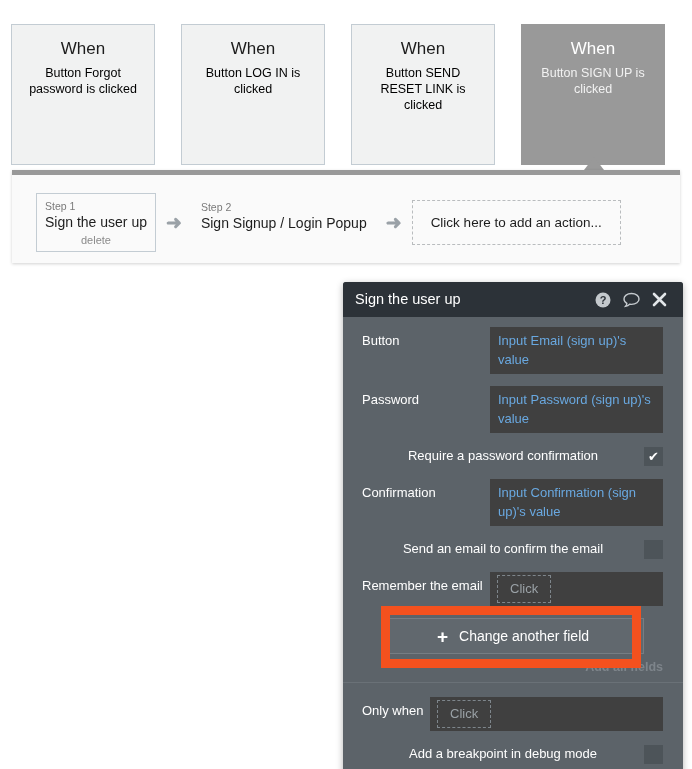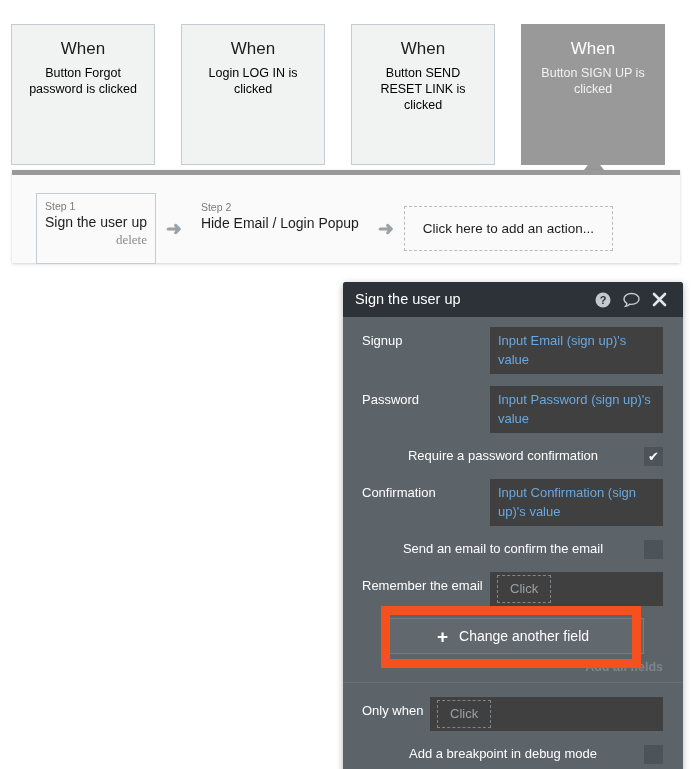--- a/index.html
+++ b/index.html
@@ -89,43 +89,42 @@
   #steps-row {
     position: absolute;
     left: 24px;
     top: 23px;
     display: flex;
     align-items: center;
   }
   .step-box {
     border: 1px solid #c3ccd3;
     box-sizing: border-box;
-    padding: 6px 8px 16px 8px;
+    padding: 6px 8px 4px 8px;
     min-width: 108px;
     background: transparent;
   }
   .step-box.borderless { border: 1px solid transparent; }
   .step-num {
     font-size: 10.5px;
     color: #7a7a7a;
     line-height: 13px;
   }
   .step-title {
     font-size: 14px;
     color: #1d1d1d;
     line-height: 19px;
     white-space: nowrap;
   }
   .step-delete {
-    font-size: 13px;
+    font-size: 11px;
     color: #8a8a8a;
-    text-align: right;
+    text-align: center;
     line-height: 14px;
     margin-top: 1px;
-    font-family: Liberation Serif, serif;
   }
   .step-spacer { height: 14px; }
   .step-arrow {
     color: #9aa1a7;
     font-size: 19px;
     margin: 0 10px;
     line-height: 1;
     font-weight: bold;
     display: inline-block;
   }
@@ -289,21 +288,21 @@
 
 <div id="events-row">
 
   <div class="event-card" id="card-0">
     <div class="when-word">When</div>
     <div class="when-desc">Button Forgot password is clicked</div>
   </div>
 
   <div class="event-card" id="card-1">
     <div class="when-word">When</div>
-    <div class="when-desc">Login LOG IN is clicked</div>
+    <div class="when-desc">Button LOG IN is clicked</div>
   </div>
 
   <div class="event-card" id="card-2">
     <div class="when-word">When</div>
     <div class="when-desc">Button SEND RESET LINK is clicked</div>
   </div>
 
   <div class="event-card selected" id="card-3">
     <div class="when-word">When</div>
     <div class="when-desc">Button SIGN UP is clicked</div>
@@ -321,21 +320,21 @@
     <div class="step-box">
       <div class="step-num">Step 1</div>
       <div class="step-title">Sign the user up</div>
       <div class="step-delete">delete</div>
     </div>
 
     <span class="step-arrow">➜</span>
 
     <div class="step-box borderless">
       <div class="step-num">Step 2</div>
-      <div class="step-title">Hide Email / Login Popup</div>
+      <div class="step-title">Sign Signup / Login Popup</div>
       <div class="step-spacer"></div>
     </div>
 
     <span class="step-arrow">➜</span>
 
     <div id="add-action-box">Click here to add an action...</div>
 
   </div>
 </div>
 
@@ -360,21 +359,21 @@
     <span class="hdr-icon">
       <svg width="15" height="15" viewBox="0 0 15 15">
         <path d="M2 2 L13 13 M13 2 L2 13" stroke="#e2e6e9" stroke-width="2.6" stroke-linecap="round"></path>
       </svg>
     </span>
   </div>
 
   <div id="dialog-body">
 
     <div class="row">
-      <div class="row-label">Signup</div>
+      <div class="row-label">Button</div>
       <div class="val-box">Input Email (sign up)'s value</div>
     </div>
 
     <div class="row">
       <div class="row-label">Password</div>
       <div class="val-box">Input Password (sign up)'s value</div>
     </div>
 
     <div class="row check-row">
       <div class="check-label">Require a password confirmation</div>

